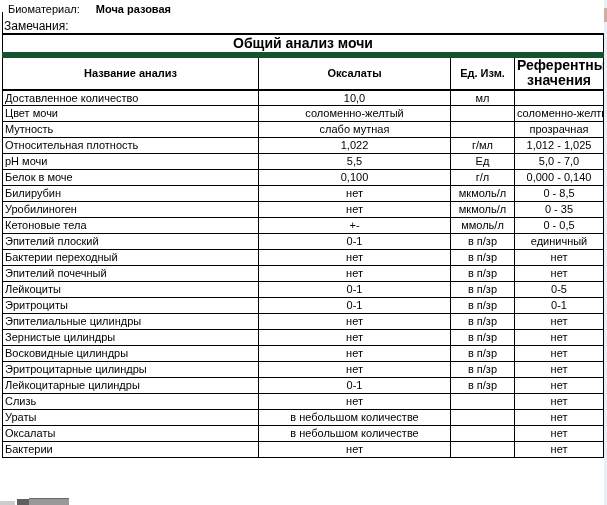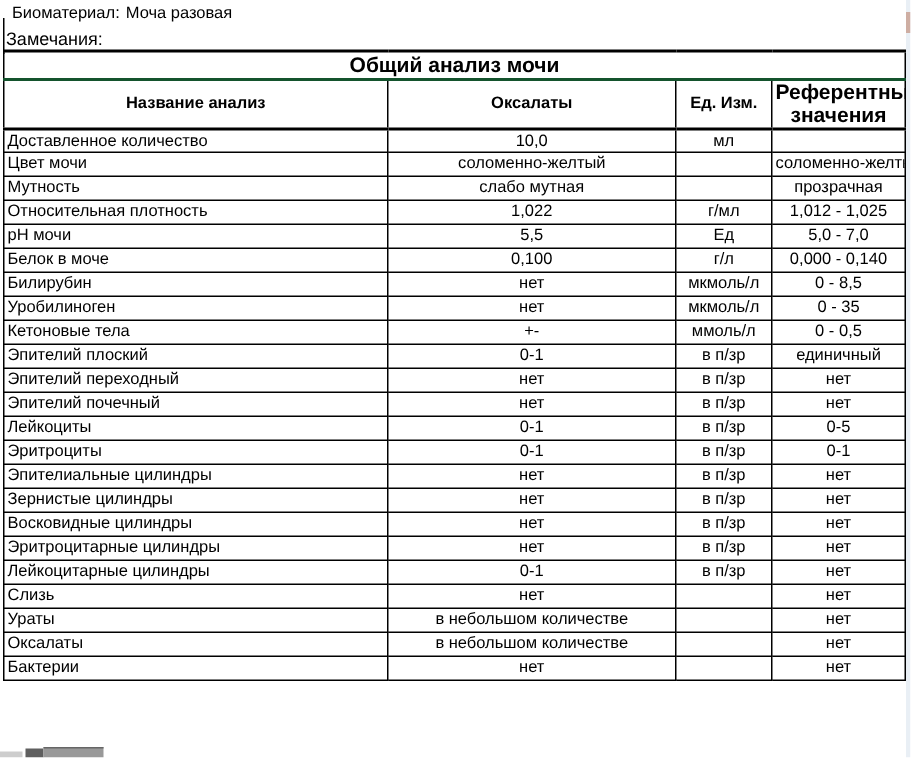--- a/index.html
+++ b/index.html
@@ -16,21 +16,21 @@
     color: #000;
   }
 
   .meta-line1 {
     position: absolute;
     left: 8px;
     top: 3px;
     font-size: 11px;
     white-space: nowrap;
   }
-  .meta-line1 .value { font-weight: normal; margin-left: 4px; }
+  .meta-line1 .value { font-weight: bold; margin-left: 16px; }
 
   .meta-line2 {
     position: absolute;
     left: 4px;
     top: 19px;
     font-size: 12px;
     white-space: nowrap;
   }
 
   
@@ -59,21 +59,21 @@
     font-size: 11px;
     line-height: 1.15;
     overflow: hidden;
     white-space: nowrap;
   }
   tr.title-row th {
     height: 17px;
     font-size: 14px;
     font-weight: bold;
     text-align: center;
-    border-bottom: 2px solid #14532d;
+    border-bottom: 6px solid #14532d;
   }
   tr.header-row th {
     height: 28px;
     font-weight: bold;
     text-align: center;
     vertical-align: middle;
     white-space: normal;
     line-height: 1.1;
     border-bottom: 2px solid #000;
   }
@@ -191,21 +191,21 @@
         <td class="td-center">ммоль/л</td>
         <td class="td-center">0 - 0,5</td>
       </tr>
       <tr>
         <td class="td-name">Эпителий плоский</td>
         <td class="td-center">0-1</td>
         <td class="td-center">в п/зр</td>
         <td class="td-center">единичный</td>
       </tr>
       <tr>
-        <td class="td-name">Эпителий переходный</td>
+        <td class="td-name">Бактерии переходный</td>
         <td class="td-center">нет</td>
         <td class="td-center">в п/зр</td>
         <td class="td-center">нет</td>
       </tr>
       <tr>
         <td class="td-name">Эпителий почечный</td>
         <td class="td-center">нет</td>
         <td class="td-center">в п/зр</td>
         <td class="td-center">нет</td>
       </tr>

